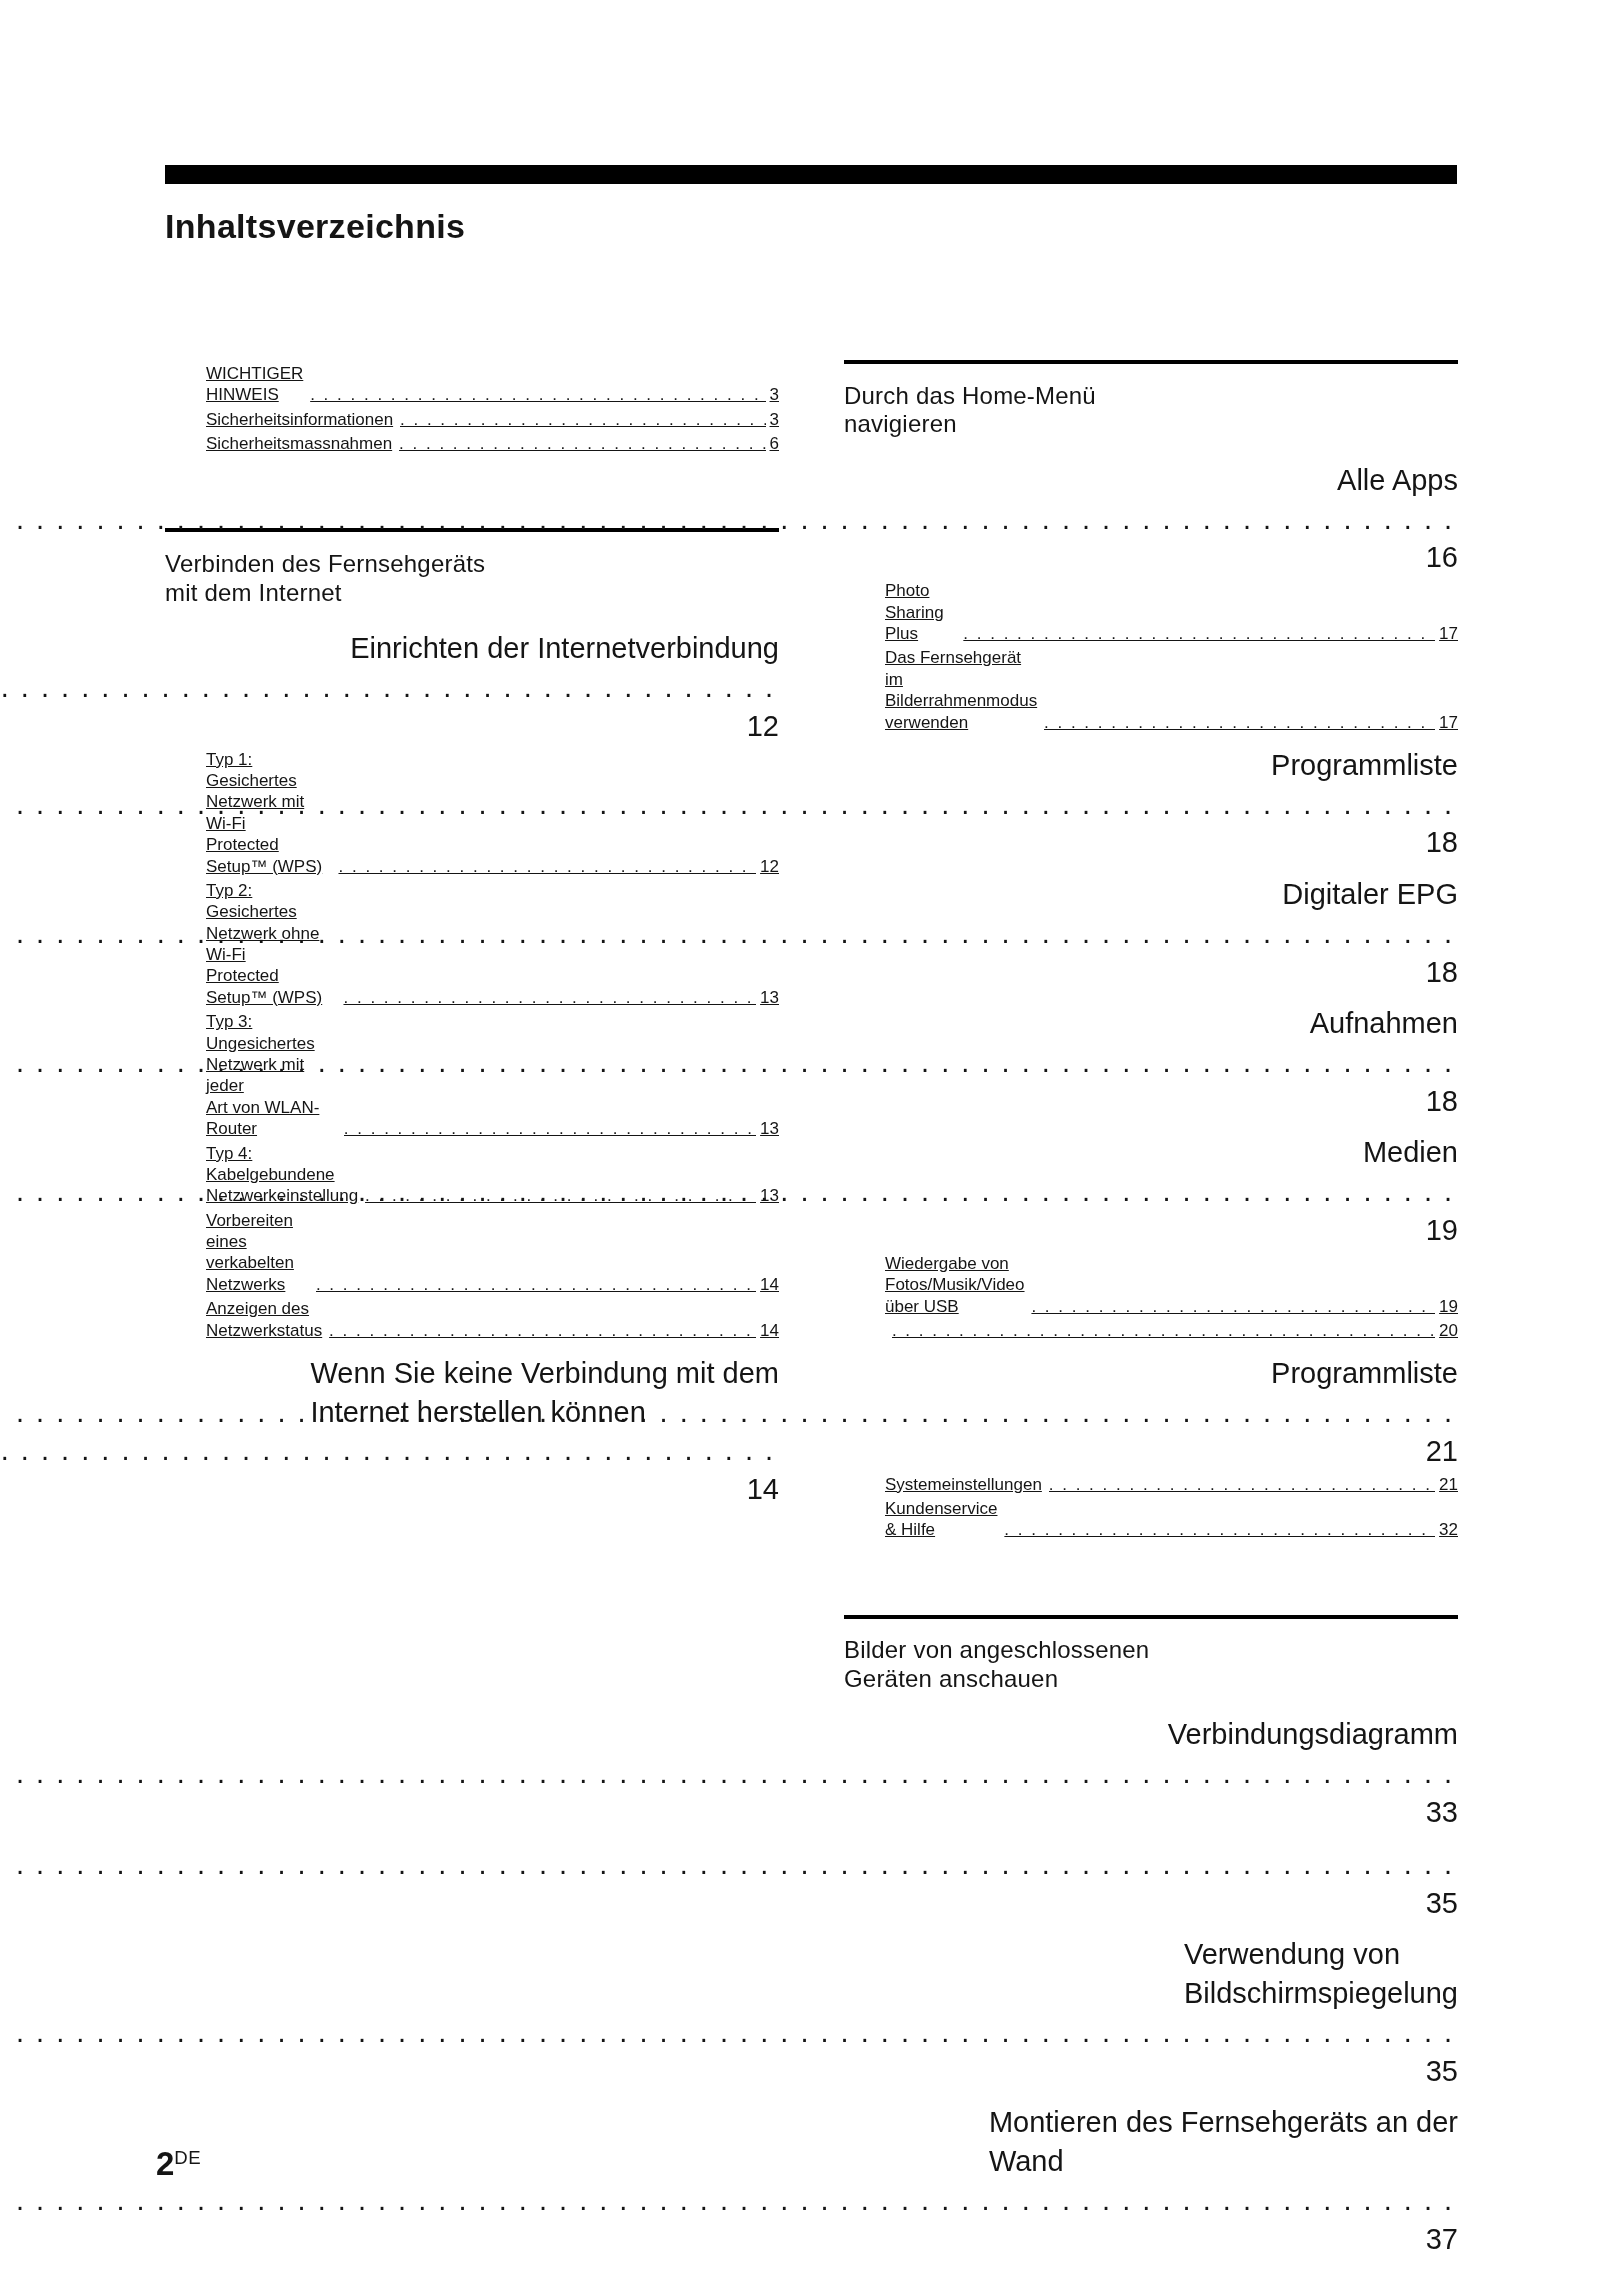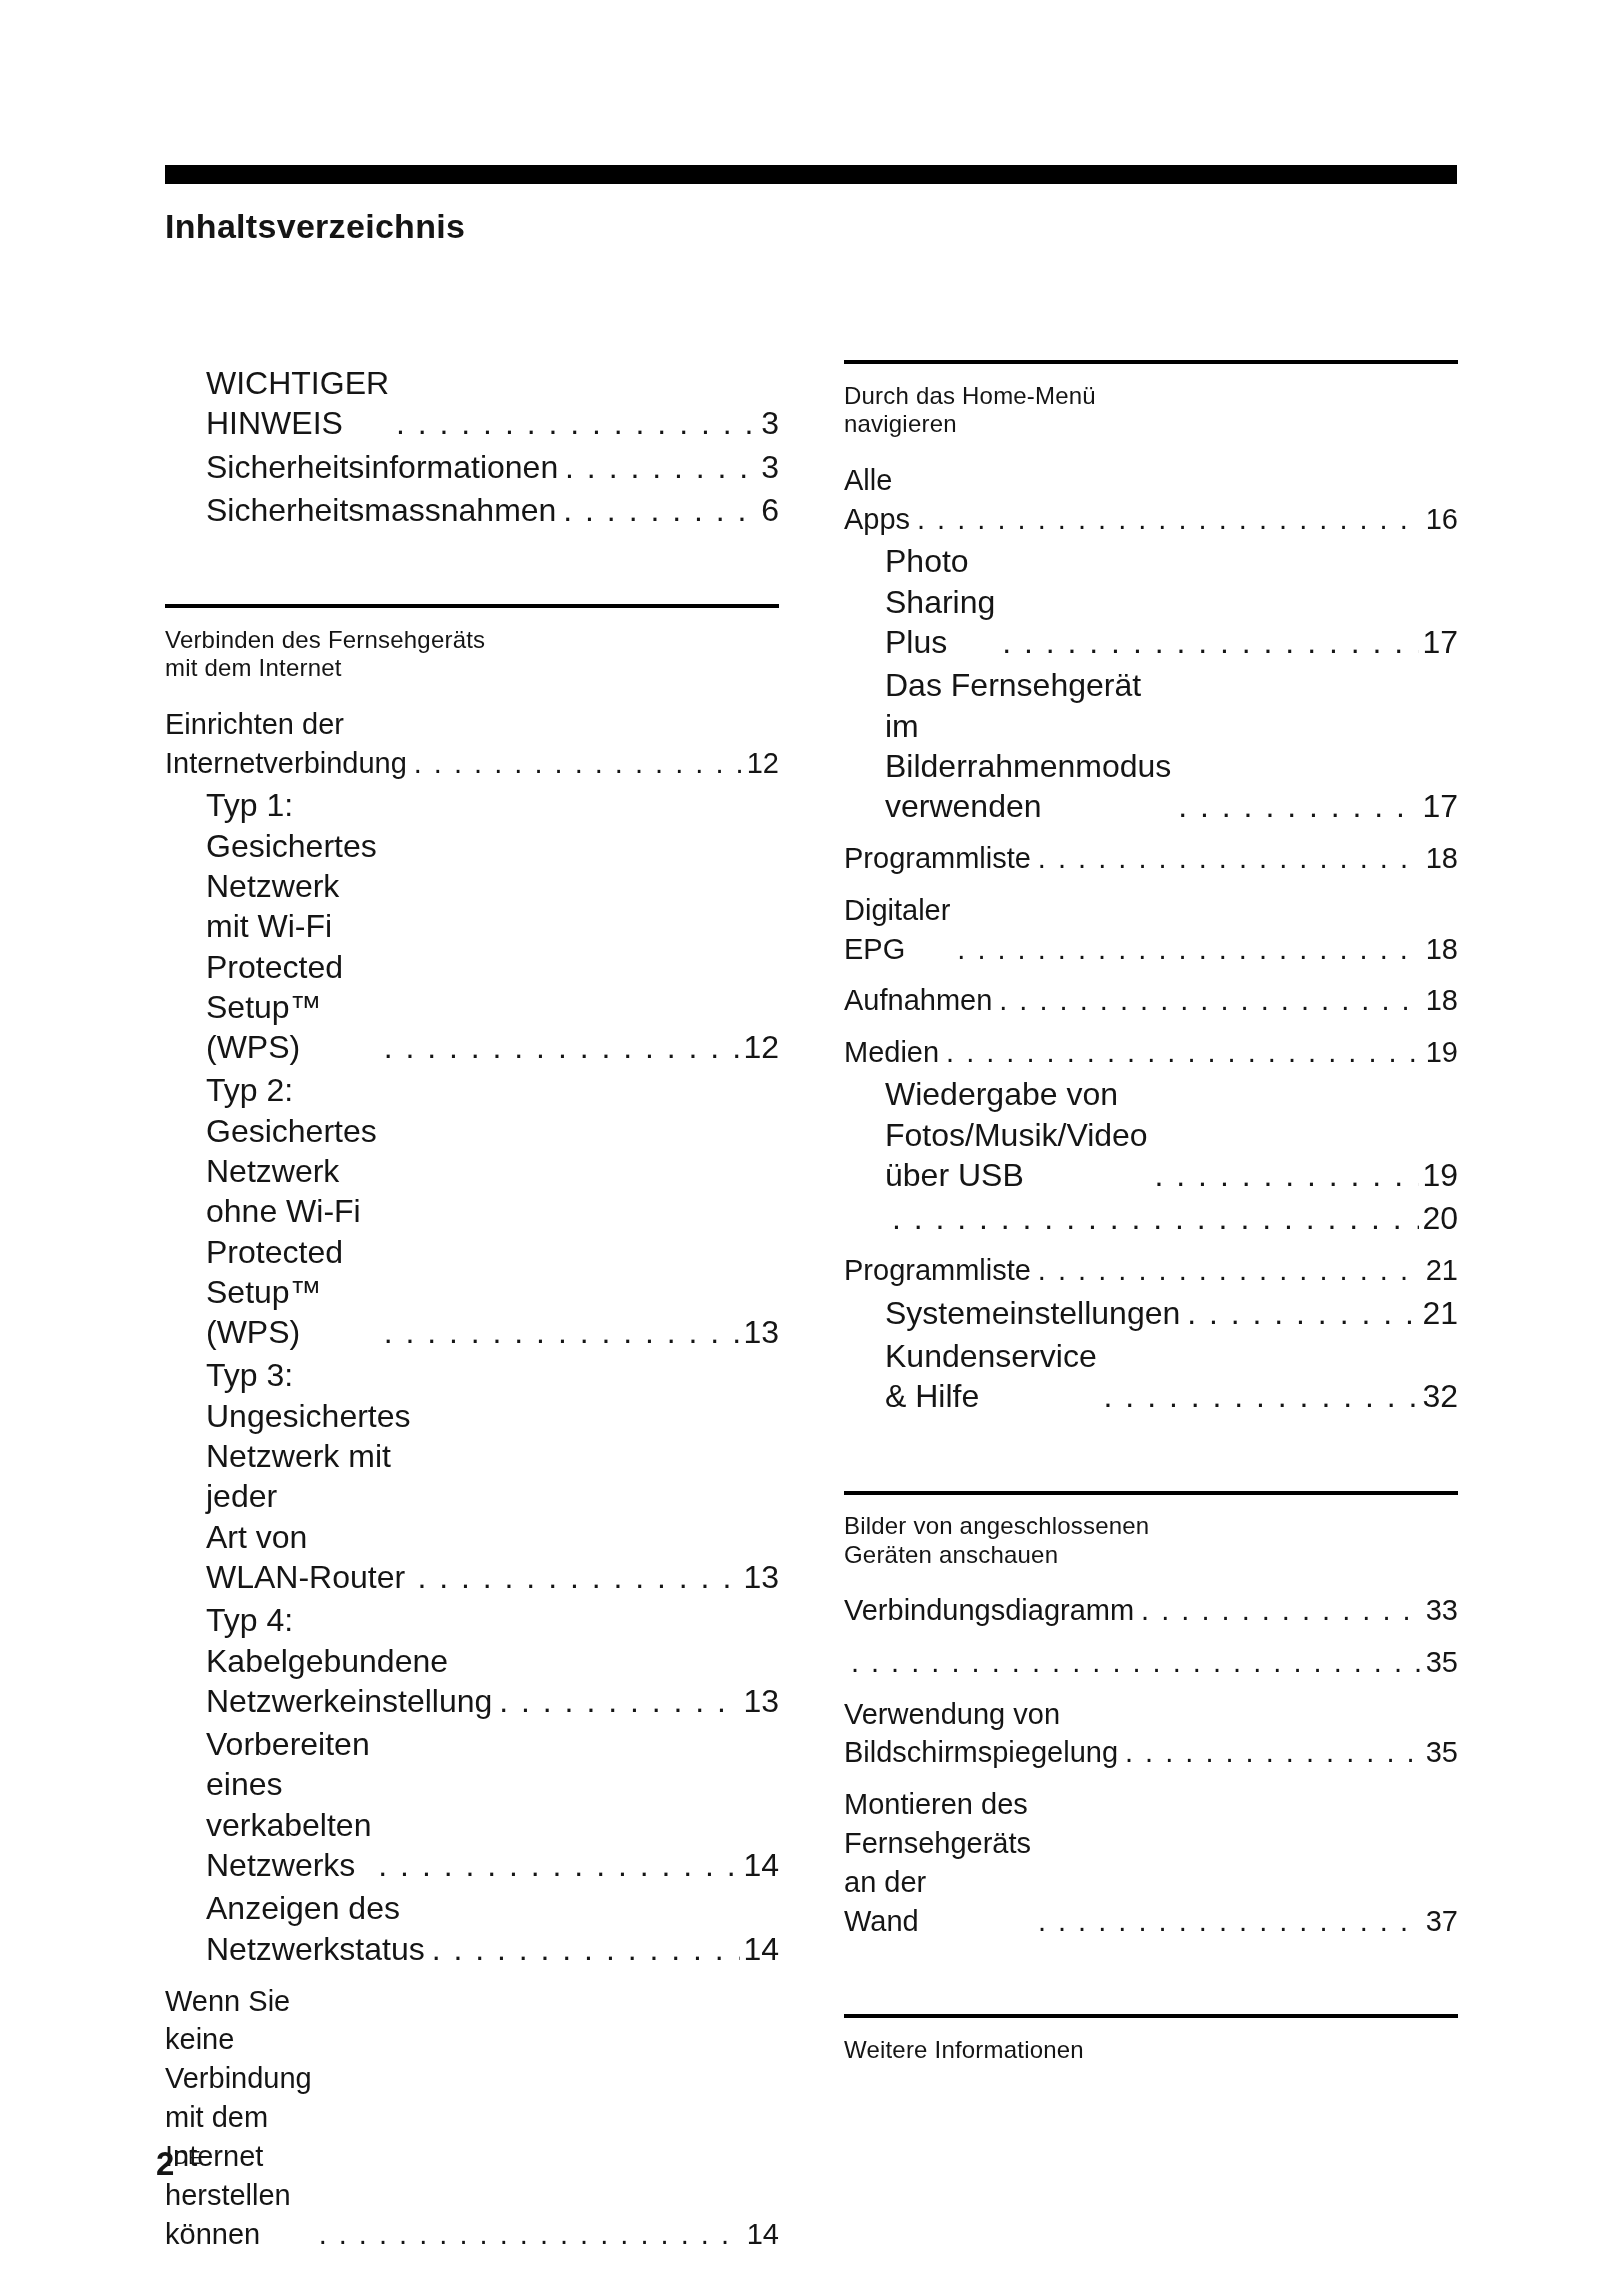--- a/index.html
+++ b/index.html
@@ -57,26 +57,28 @@
   }
   .entry {
     display: flex;
     align-items: flex-end;
   }
   .entry .label { white-space: pre-line; }
   .entry.top {
     font-size: 29px;
     line-height: 1.34;
     margin-top: 12.7px;
+    flex-direction: column;
   }
   .entry.sub {
-    font-size: 32px;
+    font-size: 17px;
     line-height: 1.26;
     padding-left: 41px;
     margin-top: 2.9px;
+    text-decoration: underline;
   }
   .leader {
     flex: 1 1 auto;
     min-width: 17.6px;
     overflow: hidden;
     white-space: nowrap;
     margin: 0 3.9px 0 6.9px;
   }
   .leader::after {
     content: ". . . . . . . . . . . . . . . . . . . . . . . . . . . . . . . . . . . . . . . . . . . . . . . . . . . . . . . . . . . . . . . . . . . . . . . .";

